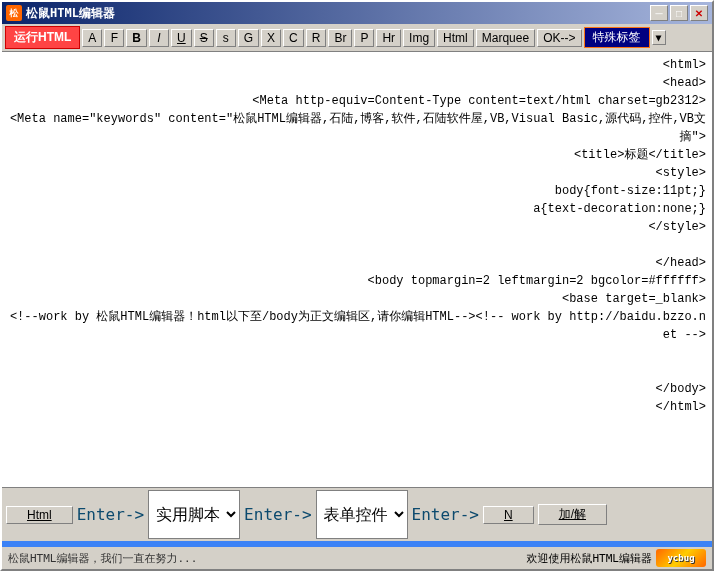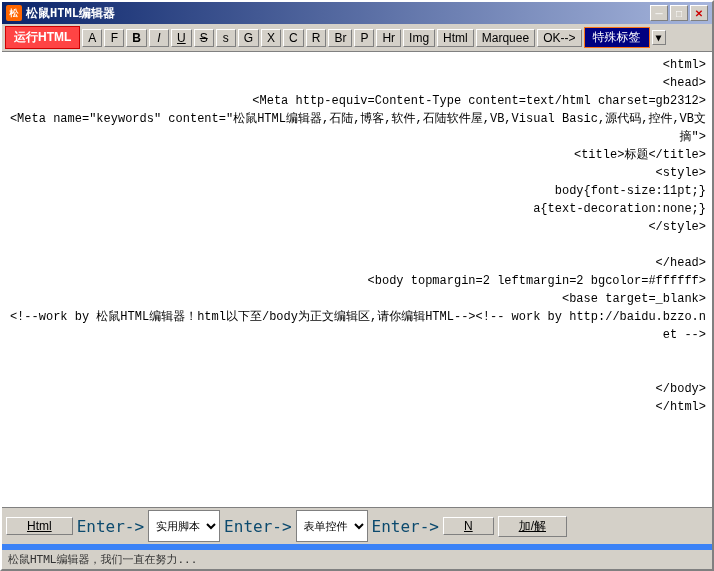--- a/index.html
+++ b/index.html
@@ -165,22 +165,22 @@
       padding: 1px 20px;
       background: #d4d0c8;
       border: 1px solid #808080;
       border-top-color: #fff;
       border-left-color: #fff;
       font-size: 12px;
       cursor: pointer;
       text-decoration: underline;
     }
     .bottom-select {
-      padding: 8px 3px;
-      font-size: 11px;
+      padding: 14px 3px;
+      font-size: 16px;
       border: 1px solid #808080;
       background: white;
       cursor: pointer;
     }
     .bottom-text {
       font-size: 16px;
       color: #0c4a6e;
     }
 
     .status-bar {
@@ -283,14 +283,18 @@
     <select class="bottom-select">
       <option>表单控件</option>
     </select>
     <span class="bottom-text">Enter-&gt;</span>
     <button class="bottom-btn">N</button>
     <button class="bottom-btn">加/解</button>
   </div>
 
   <div class="status-bar">
     <span class="status-left">松鼠HTML编辑器，我们一直在努力...</span>
+    <div class="status-right">
+      <span>欢迎使用松鼠HTML编辑器</span>
+      <div class="watermark-logo">ycbug</div>
+    </div>
   </div>
 </div>
 
 </body></html>

